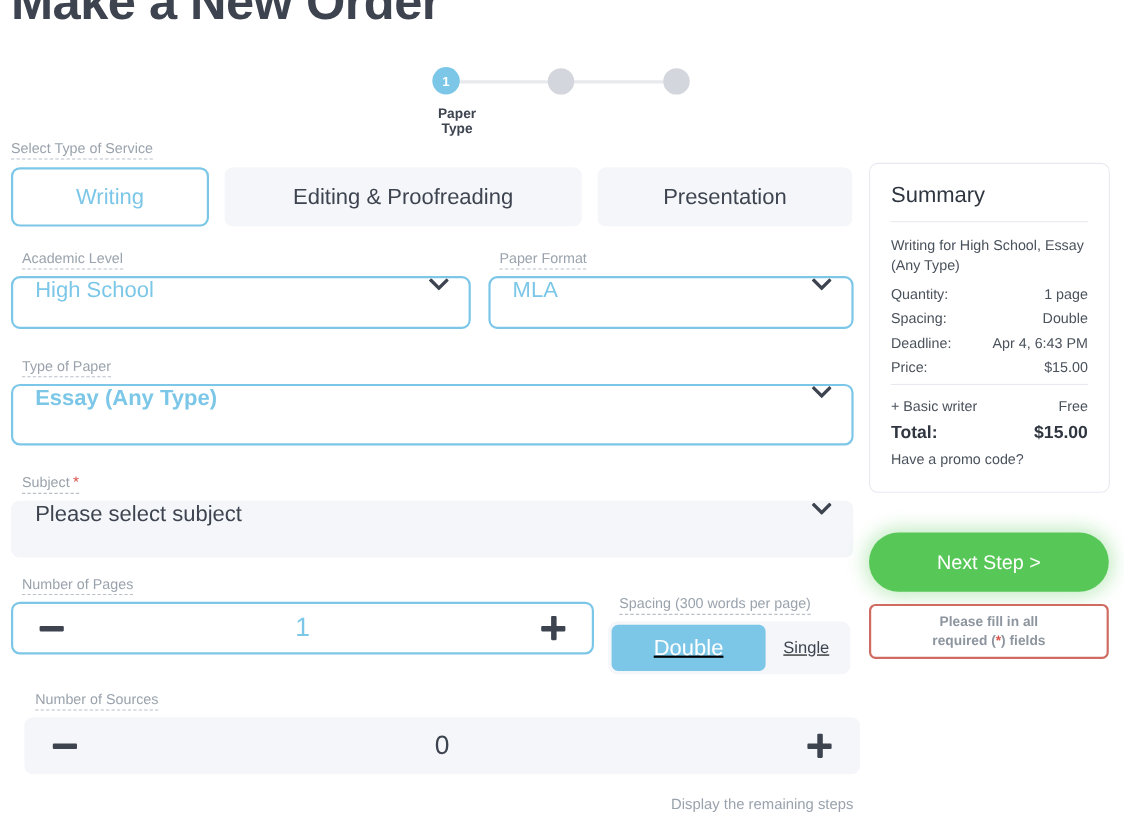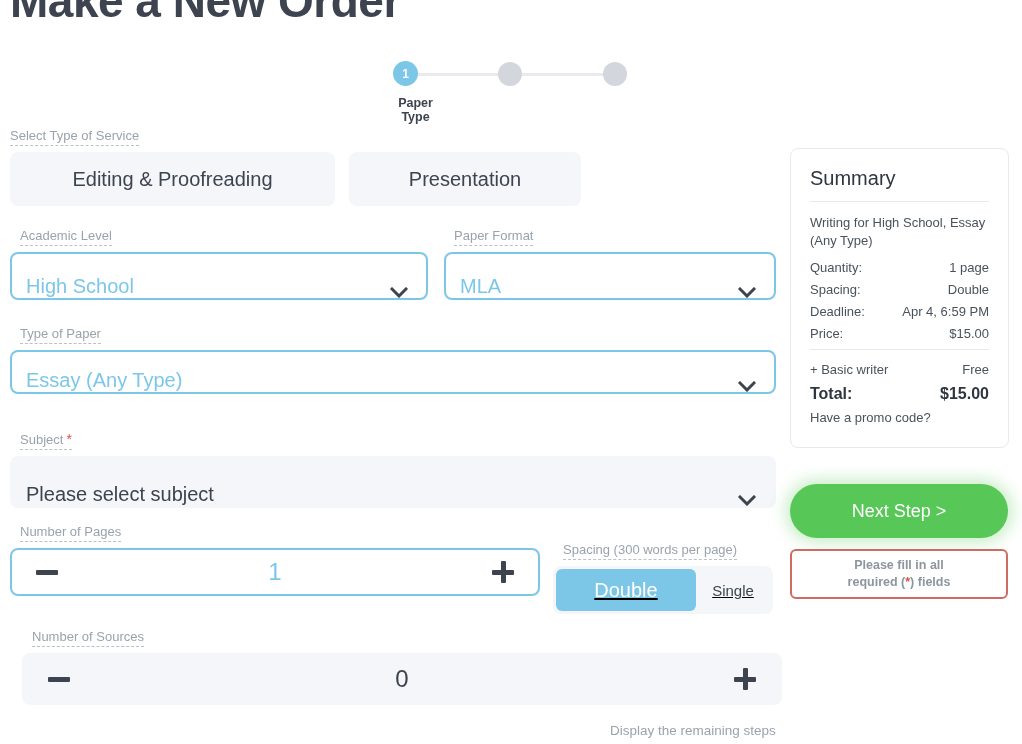--- a/index.html
+++ b/index.html
@@ -112,22 +112,22 @@
     border-color: #7cc7e8;
     color: #7cc7e8;
   }
 
   
   .sel-wrap { position: absolute; }
   .sel-box {
     height: 48px;
     border-radius: 8px;
     display: flex;
-    align-items: flex-end;
-    padding: 0 18px 0 14px;
+    align-items: flex-start;
+    padding: 0 18px 0 20px;
     font-size: 20px;
     cursor: pointer;
     position: relative;
   }
   .sel-box.filled {
     background: #ffffff;
     border: 2px solid #7cc7e8;
     color: #7cc7e8;
   }
   .sel-box.empty {
@@ -302,20 +302,23 @@
     <div class="step-dot s3"></div>
     <div class="step-label">Paper Type</div>
   </div>
 
   <div class="form-col">
 
     <div style="position:absolute; left:0; top:0;">
       <span class="field-label">Select Type of Service</span>
     </div>
     <div class="service-row">
+      <div class="service-btn w1 is-selected">
+        <span>Writing</span>
+      </div>
       <div class="service-btn w2">
         <span>Editing &amp; Proofreading</span>
       </div>
       <div class="service-btn w3">
         <span>Presentation</span>
       </div>
     </div>
 
     <div class="sel-wrap" style="left:10px; top:100px; width:418px;">
       <span class="field-label">Academic Level</span>
@@ -332,21 +335,21 @@
       <div class="sel-box filled">
         <span class="sel-value">MLA</span>
         <svg class="chev" viewBox="0 0 18 11">
           <path d="M2 2 L9 9 L16 2" stroke="#3d4450" stroke-width="3" fill="none" stroke-linecap="square"></path>
         </svg>
       </div>
     </div>
 
     <div class="sel-wrap" style="left:10px; top:198px; width:766px;">
       <span class="field-label">Type of Paper</span>
-      <div class="sel-box filled" style="height:44px;">
+      <div class="sel-box filled" style="height:56px;font-weight:bold;">
         <span class="sel-value">Essay (Any Type)</span>
         <svg class="chev" viewBox="0 0 18 11">
           <path d="M2 2 L9 9 L16 2" stroke="#3d4450" stroke-width="3" fill="none" stroke-linecap="square"></path>
         </svg>
       </div>
     </div>
 
     <div class="sel-wrap" style="left:10px; top:297px; width:766px;margin-top:7px;">
       <span class="field-label"><span>Subject</span><span class="req-star">*</span></span>
       <div class="sel-box empty" style="height:52px;">
@@ -407,21 +410,21 @@
     <div class="sum-row tight">
       <span>Quantity:</span>
       <span>1 page</span>
     </div>
     <div class="sum-row tight">
       <span>Spacing:</span>
       <span>Double</span>
     </div>
     <div class="sum-row tight">
       <span>Deadline:</span>
-      <span>Apr 4, 6:59 PM</span>
+      <span>Apr 4, 6:43 PM</span>
     </div>
     <div class="sum-row">
       <span>Price:</span>
       <span>$15.00</span>
     </div>
 
     <div class="hr"></div>
 
     <div class="sum-row">
       <span>+ Basic writer</span>

